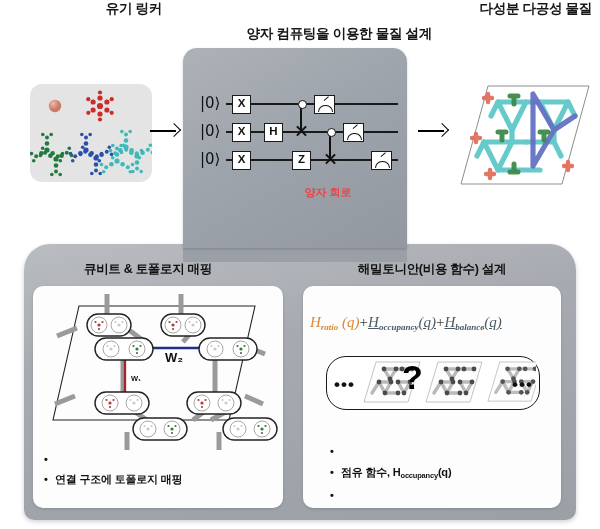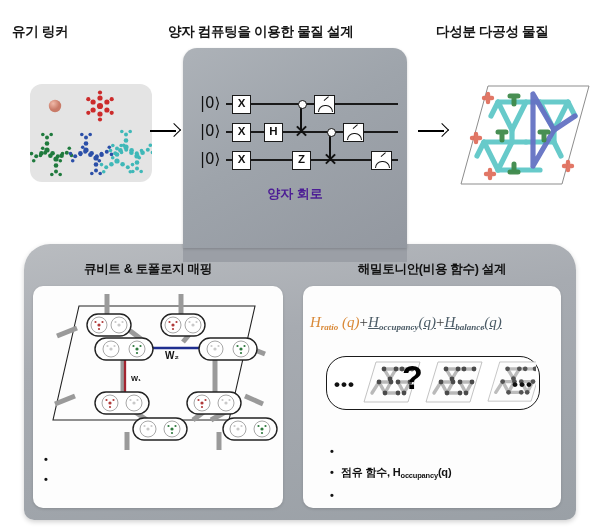--- a/index.html
+++ b/index.html
@@ -5,25 +5,25 @@
   html,body{margin:0;padding:0;background:#ffffff;}
   body{
     width:600px;height:529px;position:relative;overflow:hidden;
     font-family:"Liberation Sans","DejaVu Sans",sans-serif;
     color:#1a1a1a;
   }
   .abs{position:absolute;}
 
   
   .toptitle{
-    position:absolute;top:23px;font-weight:bold;font-size:13.5px;
-    text-align:left;letter-spacing:-0.3px;color:#161616;white-space:nowrap;
+    position:absolute;top:0;font-weight:bold;font-size:13.5px;
+    text-align:right;letter-spacing:-0.3px;color:#161616;white-space:nowrap;
   }
   #t-linker{left:12px;width:150px;}
-  #t-design{left:168px;width:264px;}
+  #t-design{left:168px;width:264px;margin-top:25px;}
   #t-mof{left:436px;width:156px;}
 
   
   #linker-card{
     left:30px;top:84px;width:122px;height:98px;
     background:#e4e4e4;border-radius:12px;
   }
 
   
   .arrow{position:absolute;height:18px;}
@@ -46,21 +46,21 @@
   }
   #bottom-shell{
     left:24px;top:244px;width:552px;height:276px;
     background:linear-gradient(170deg,#b9bcc0 0%,#a7abb1 35%,#9aa0a6 100%);
     border-radius:26px 26px 10px 10px;
     box-shadow:0 2px 5px rgba(0,0,0,.18);
   }
 
   .qcaption{
     position:absolute;left:183px;top:185px;width:224px;text-align:center;
-    font-weight:bold;font-size:13px;color:#4c1d95;
+    font-weight:bold;font-size:11px;color:#ef4444;padding-left:33px;
   }
 
   
   #circuit{left:196px;top:93px;width:202px;height:80px;}
   .wire{position:absolute;height:1.5px;background:#1a1a1a;}
   .ket{position:absolute;font-size:15px;color:#111;font-family:"DejaVu Sans",sans-serif;line-height:1;}
   .gate{
     position:absolute;width:17px;height:17px;background:#fff;border:1.4px solid #1a1a1a;
     font-size:11.5px;font-weight:bold;text-align:center;line-height:15px;color:#111;
   }
@@ -441,30 +441,31 @@
           </g>
         <g fill="#2f7a3f">
             <circle cx="229" cy="137" r="1.6"></circle>
             <circle cx="225.5" cy="134" r="1.1"></circle>
             <circle cx="232.5" cy="134" r="1.1"></circle>
             <circle cx="229" cy="141" r="1.1"></circle>
           </g>
       </g>
     </g>
   </svg>
-  <div style="position:absolute;left:132px;top:64px;font-size:10px;font-weight:bold;color:#111;">W₂</div>
+  <div style="position:absolute;left:132px;top:64px;font-size:13px;font-weight:bold;color:#111;">W₂</div>
   <div style="position:absolute;left:98px;top:88px;font-size:7.5px;font-weight:bold;color:#111;">W₁</div>
 </div>
 
 <div class="bullets" id="bul-l">
   <div class="bullet-row">
     <span class="dot">•</span>
   </div>
   <div class="bullet-row">
     <span class="dot">•</span>
+    <span class="btext">연결 구조에 토폴로지 매핑</span>
   </div>
 </div>
 
 <div class="card" id="card-r"></div>
 
 <div id="formula">
   <span class="orange"><span>H</span><sub>ratio</sub> <span>(q)</span></span><span class="plus">+</span><span class="slate"><span>H</span><sub>occupancy</sub><span>(q)</span></span><span class="plus">+</span><span class="slate"><span>H</span><sub>balance</sub><span>(q)</span></span>
 </div>
 
 <div id="qbox">

